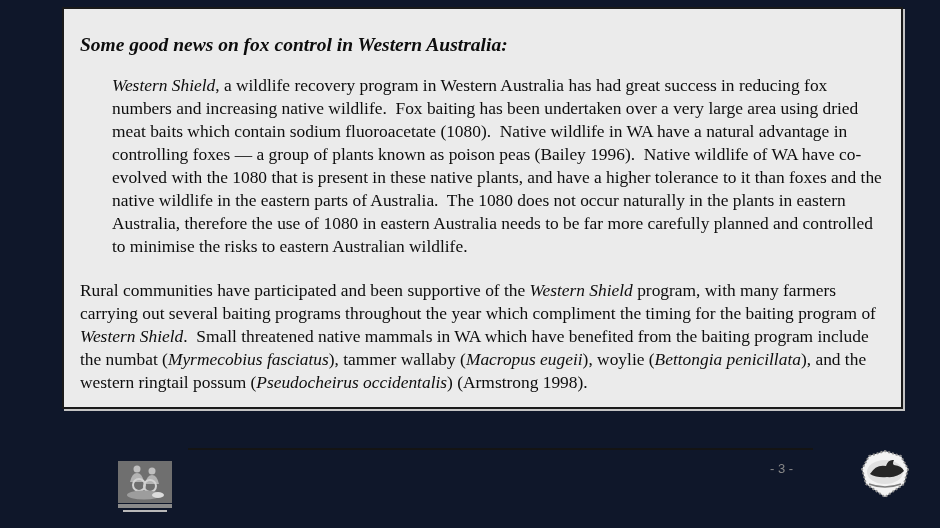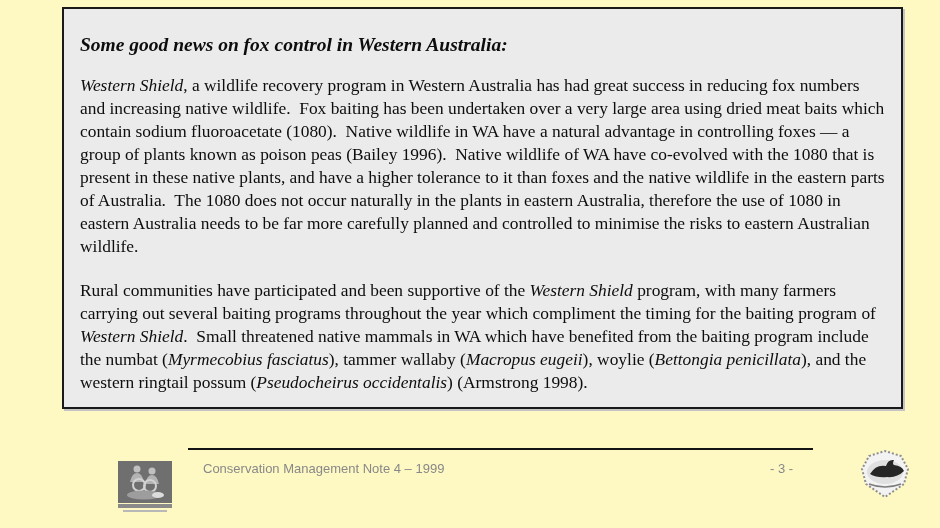--- a/index.html
+++ b/index.html
@@ -1,20 +1,20 @@
 <!DOCTYPE html>
 <html><head>
 <meta charset="utf-8">
 <style>
   html, body { margin: 0; padding: 0; background: #ffffff; }
   .canvas {
     position: relative;
     width: 940px;
     height: 528px;
-    background: #fef9c3;
+    background: #0f172a;
     overflow: hidden;
     font-family: "Liberation Serif", serif;
   }
   .notice-box {
     position: absolute;
     left: 62px;
     top: 7px;
     width: 841px;
     height: 402px;
     box-sizing: border-box;
@@ -33,21 +33,21 @@
     margin: 12px 0 0 0;
   }
   .para {
     font-family: "Liberation Serif", serif;
     font-size: 17.4px;
     line-height: 23px;
     color: #0d0d0d;
     margin: 0;
     white-space: pre-wrap;
   }
-  .para-1 { margin-top: 17px; }
+  .para-1 { margin-top: 17px; margin-left: 32px; }
   .para-2 { margin-top: 21px; }
   .it { font-style: italic; }
   .footer-rule {
     position: absolute;
     left: 188px;
     top: 448px;
     width: 625px;
     height: 2px;
     background: #141414;
   }
@@ -78,21 +78,20 @@
   <div class="notice-box">
     <h1 class="box-title">Some good news on fox control in Western Australia:</h1>
 
     <p class="para para-1"><span class="it">Western Shield</span><span>, a wildlife recovery program in Western Australia has had great success in reducing fox numbers and increasing native wildlife.  Fox baiting has been undertaken over a very large area using dried meat baits which contain sodium fluoroacetate (1080).  Native wildlife in WA have a natural advantage in controlling foxes — a group of plants known as poison peas (Bailey 1996).  Native wildlife of WA have co-evolved with the 1080 that is present in these native plants, and have a higher tolerance to it than foxes and the native wildlife in the eastern parts of Australia.  The 1080 does not occur naturally in the plants in eastern Australia, therefore the use of 1080 in eastern Australia needs to be far more carefully planned and controlled to minimise the risks to eastern Australian wildlife.</span></p>
 
     <p class="para para-2"><span>Rural communities have participated and been supportive of the </span><span class="it">Western Shield</span><span> program, with many farmers carrying out several baiting programs throughout the year which compliment the timing for the baiting program of </span><span class="it">Western Shield</span><span>.  Small threatened native mammals in WA which have benefited from the baiting program include the numbat (</span><span class="it">Myrmecobius fasciatus</span><span>), tammer wallaby (</span><span class="it">Macropus eugeii</span><span>), woylie (</span><span class="it">Bettongia penicillata</span><span>), and the western ringtail possum (</span><span class="it">Pseudocheirus occidentalis</span><span>) (Armstrong 1998).</span></p>
   </div>
 
   <div class="footer-rule"></div>
 
-  <div class="footer-note">Conservation Management Note 4 – 1999</div>
 
   <div class="footer-page">- 3 -</div>
 
   <div class="logo-left">
     <svg width="56" height="54" viewBox="0 0 56 54">
       <rect x="1" y="1" width="54" height="42" fill="#6f6f6f"></rect>
       <circle cx="20" cy="9" r="3.5" fill="#c0c0c0"></circle>
       <path d="M13,22 q2,-9 7,-9 q5,0 7,9 z" fill="#b3b3b3"></path>
       <circle cx="35" cy="11" r="3.5" fill="#c0c0c0"></circle>
       <path d="M28,24 q2,-9 7,-9 q5,0 7,9 z" fill="#b3b3b3"></path>

